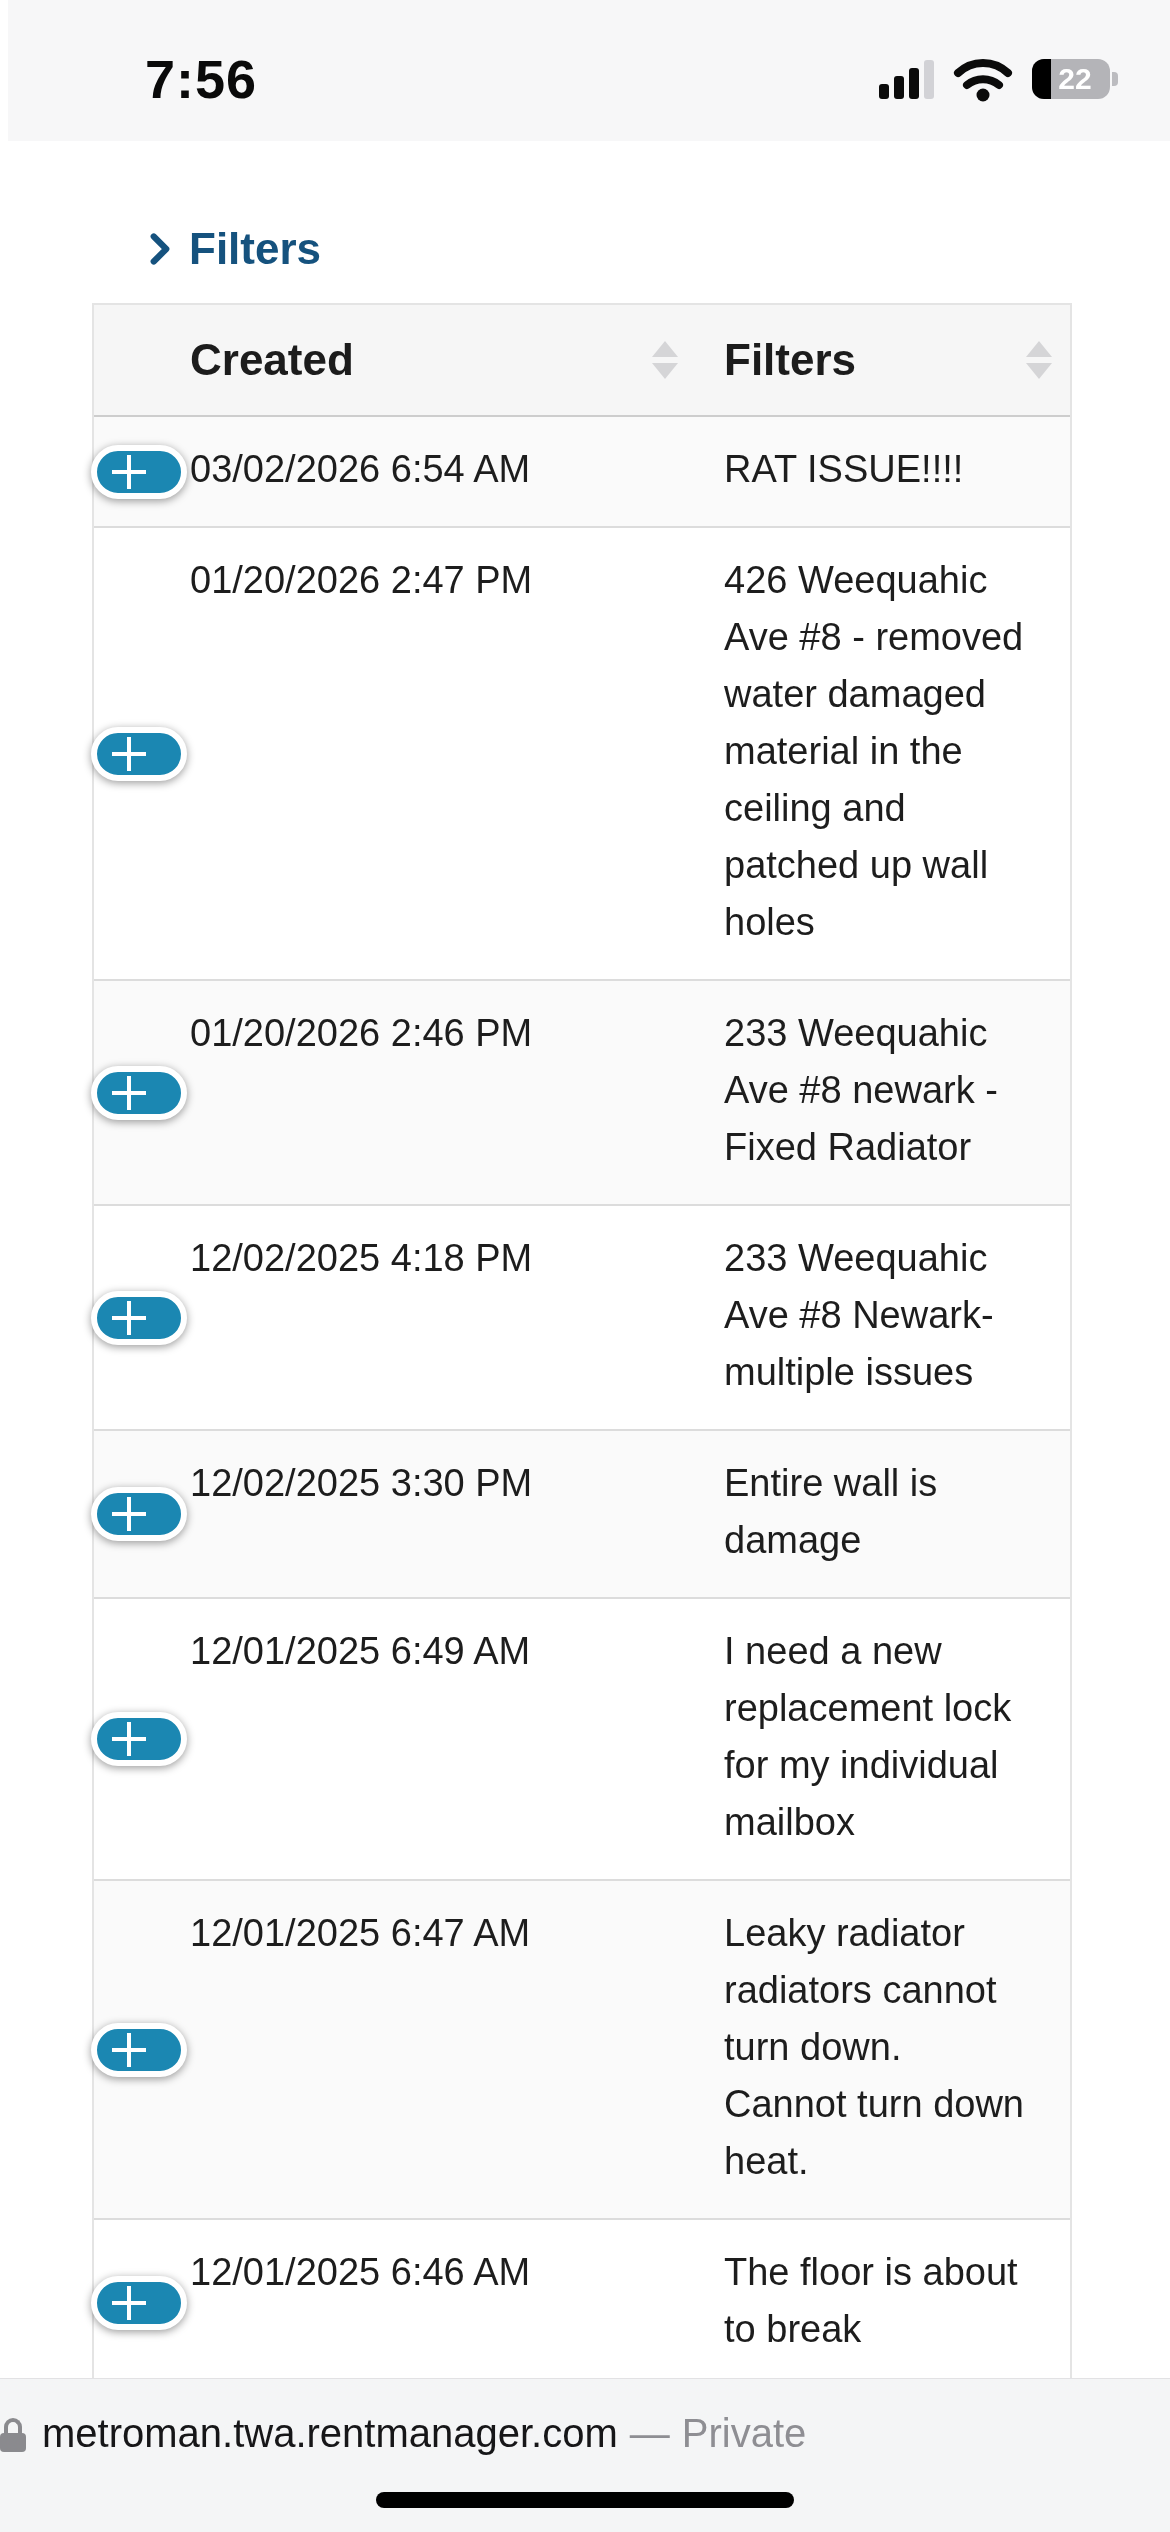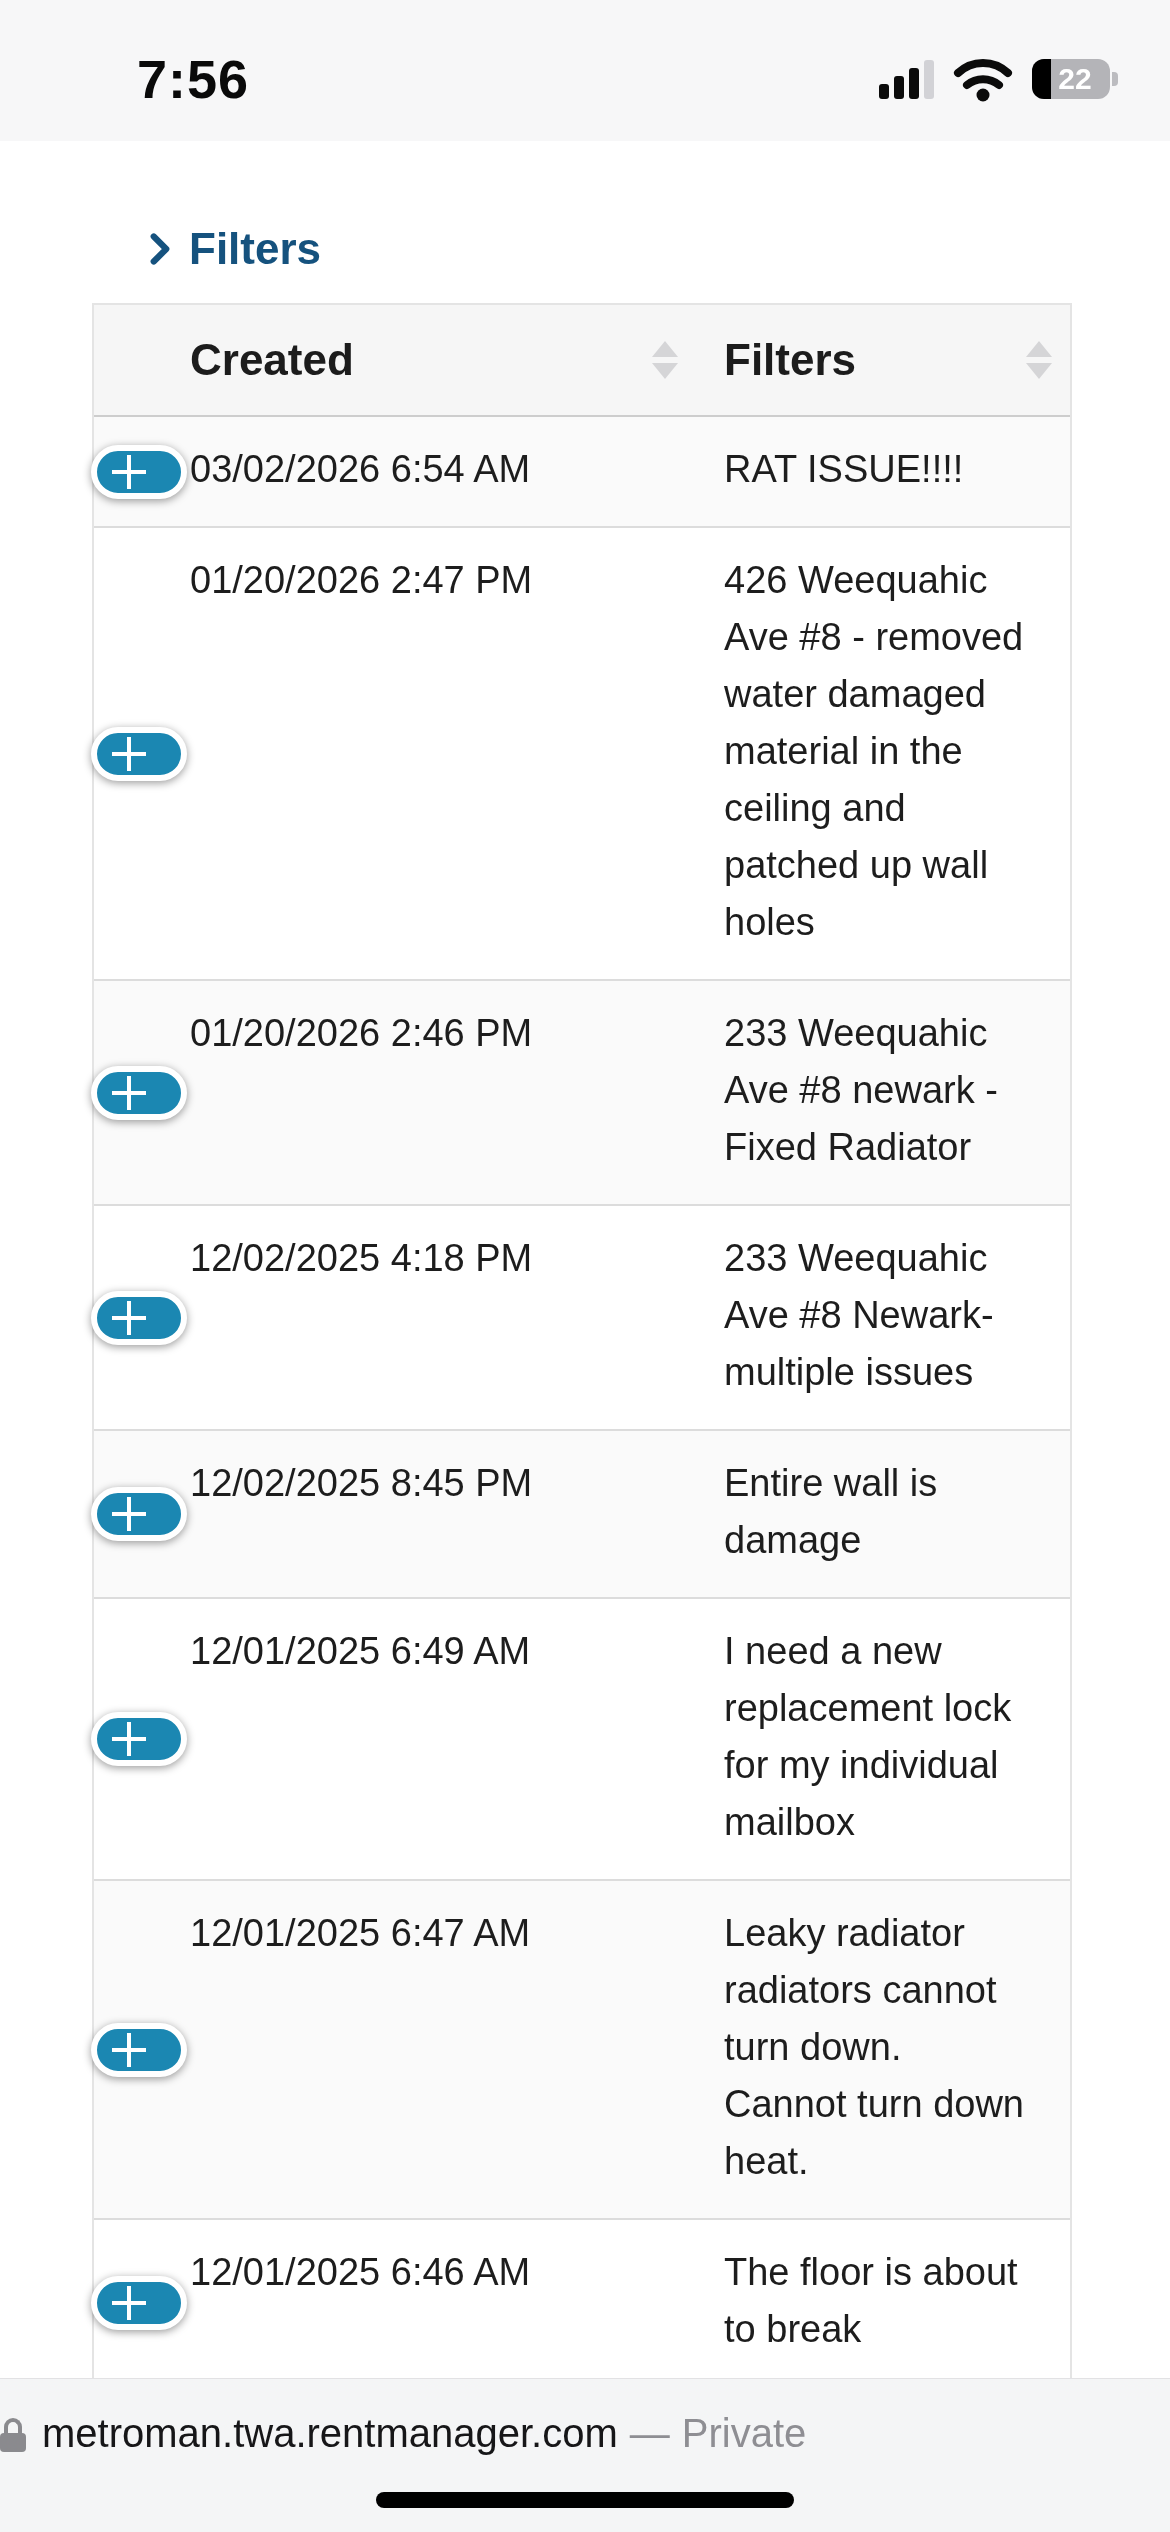--- a/index.html
+++ b/index.html
@@ -1,20 +1,20 @@
 <!DOCTYPE html>
 <html><head>
 <meta charset="utf-8">
 <style>
   * { margin:0; padding:0; box-sizing:border-box; }
   html,body { width:1170px; height:2532px; background:#fff; font-family:"Liberation Sans", sans-serif; }
   .screen { position:relative; width:1170px; height:2532px; overflow:hidden; background:#fff; }
 
   
-  .status-bar { position:absolute; top:0; left:0; right:0; height:141px; background:#f7f7f8;
+  .status-bar { position:absolute; top:0; left:8px; right:0; height:141px; background:#f7f7f8;
     display:flex; align-items:center; justify-content:space-between; padding:16px 52px 0 137px; }
   .time { font-size:54px; font-weight:600; color:#0a0a0a; letter-spacing:1px; }
   .status-icons { display:flex; align-items:center; gap:18px; }
   .cell-bars { display:flex; align-items:flex-end; gap:5px; height:40px; }
   .cell-bars i { display:block; width:10px; border-radius:3px; background:#0b0b0b; }
   .cell-bars i:nth-child(1){height:15px;} .cell-bars i:nth-child(2){height:23px;}
   .cell-bars i:nth-child(3){height:31px;} .cell-bars i:nth-child(4){height:39px; background:#d2d2d6;}
   .battery { position:relative; width:86px; height:40px; }
   .battery-body { position:absolute; left:0; top:0; width:78px; height:40px; border-radius:12px; background:#b4b4b8; overflow:hidden; }
   .battery-fill { position:absolute; left:0; top:0; bottom:0; width:24%; background:#000; }
@@ -148,21 +148,21 @@
         <span class="plus"></span>
       </button>
       <div class="td td-created">12/02/2025 4:18 PM</div>
       <div class="td td-subject">233 Weequahic Ave #8 Newark- multiple issues</div>
     </div>
 
     <div class="tr">
       <button class="add-btn">
         <span class="plus"></span>
       </button>
-      <div class="td td-created">12/02/2025 8:45 PM</div>
+      <div class="td td-created">12/02/2025 3:30 PM</div>
       <div class="td td-subject">Entire wall is damage</div>
     </div>
 
     <div class="tr">
       <button class="add-btn">
         <span class="plus"></span>
       </button>
       <div class="td td-created">12/01/2025 6:49 AM</div>
       <div class="td td-subject">I need a new replacement lock for my individual mailbox</div>
     </div>

